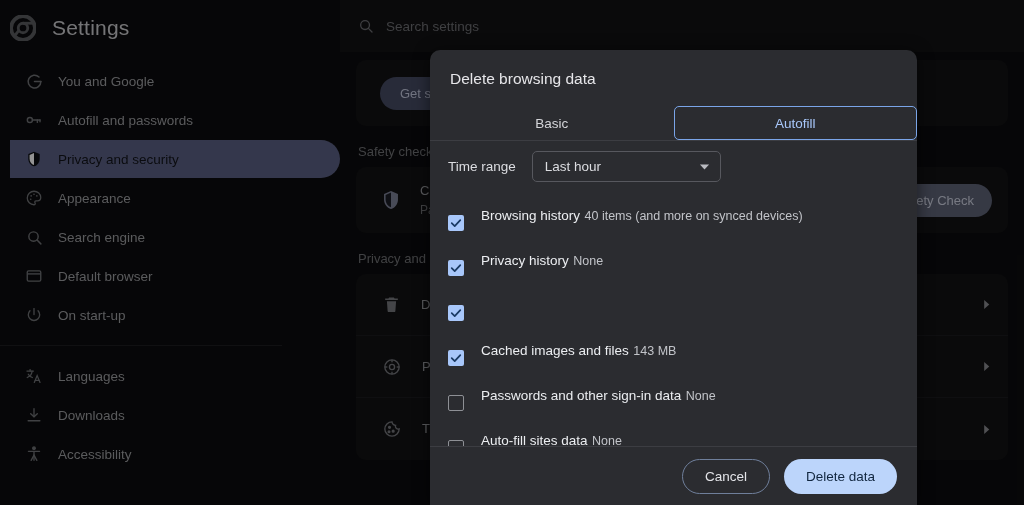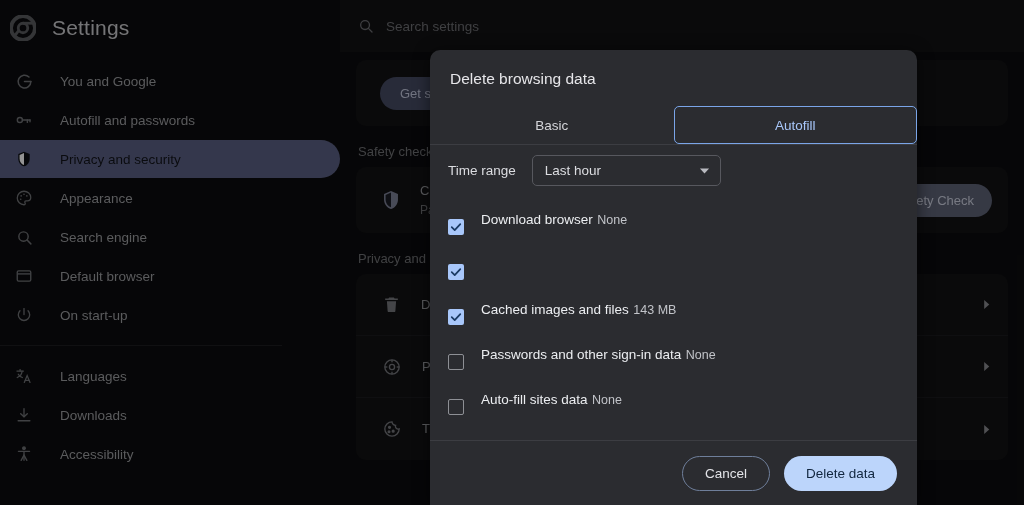--- a/index.html
+++ b/index.html
@@ -50,23 +50,24 @@
 
   .nav { margin-top: 6px; }
 
   .nav-item {
     position: relative;
     display: flex;
     align-items: center;
     height: 38px;
     margin-bottom: 1px;
     padding-left: 14px;
-    gap: 26px;
+    gap: 14px;
     border-radius: 0 19px 19px 0;
     cursor: pointer;
+    margin-left: 10px;
   }
   .nav-item .nav-icon {
     width: 20px; height: 20px;
     flex: none;
     display: flex; align-items: center; justify-content: center;
     color: #6f7175;
   }
   .nav-item .nav-label {
     font-size: 13.5px;
     color: #9c9da1;
@@ -573,47 +574,58 @@
         <span class="sel-arrow">
           <svg width="11" height="8" viewBox="0 0 12 8">
               <path d="M1 1.4 L6 6.6 L11 1.4 Z" fill="currentColor"></path>
             </svg>
         </span>
       </div>
     </div>
 
     <div class="checklist">
 
-
       <div class="check-row">
         <span class="cb on">
           <svg class="tick" width="12" height="12" viewBox="0 0 14 14">
               <path d="M2 7.2 L5.5 10.6 L12 3.6" fill="none" stroke="#1a3a63" stroke-width="2" stroke-linecap="round" stroke-linejoin="round"></path>
             </svg>
         </span>
         <span class="check-text">
-          <span class="ct1">Download browser</span>
-          <span class="ct2">None</span>
+          <span class="ct1">Browsing history</span>
+          <span class="ct2">40 items (and more on synced devices)</span>
         </span>
       </div>
 
       <div class="check-row">
         <span class="cb on">
           <svg class="tick" width="12" height="12" viewBox="0 0 14 14">
               <path d="M2 7.2 L5.5 10.6 L12 3.6" fill="none" stroke="#1a3a63" stroke-width="2" stroke-linecap="round" stroke-linejoin="round"></path>
             </svg>
         </span>
+        <span class="check-text">
+          <span class="ct1">Privacy history</span>
+          <span class="ct2">None</span>
+        </span>
       </div>
 
       <div class="check-row">
         <span class="cb on">
           <svg class="tick" width="12" height="12" viewBox="0 0 14 14">
               <path d="M2 7.2 L5.5 10.6 L12 3.6" fill="none" stroke="#1a3a63" stroke-width="2" stroke-linecap="round" stroke-linejoin="round"></path>
             </svg>
         </span>
+      </div>
+
+      <div class="check-row">
+        <span class="cb on">
+          <svg class="tick" width="12" height="12" viewBox="0 0 14 14">
+              <path d="M2 7.2 L5.5 10.6 L12 3.6" fill="none" stroke="#1a3a63" stroke-width="2" stroke-linecap="round" stroke-linejoin="round"></path>
+            </svg>
+        </span>
         <span class="check-text">
           <span class="ct1">Cached images and files</span>
           <span class="ct2">143 MB</span>
         </span>
       </div>
 
       <div class="check-row">
         <span class="cb off">
           
         </span>

